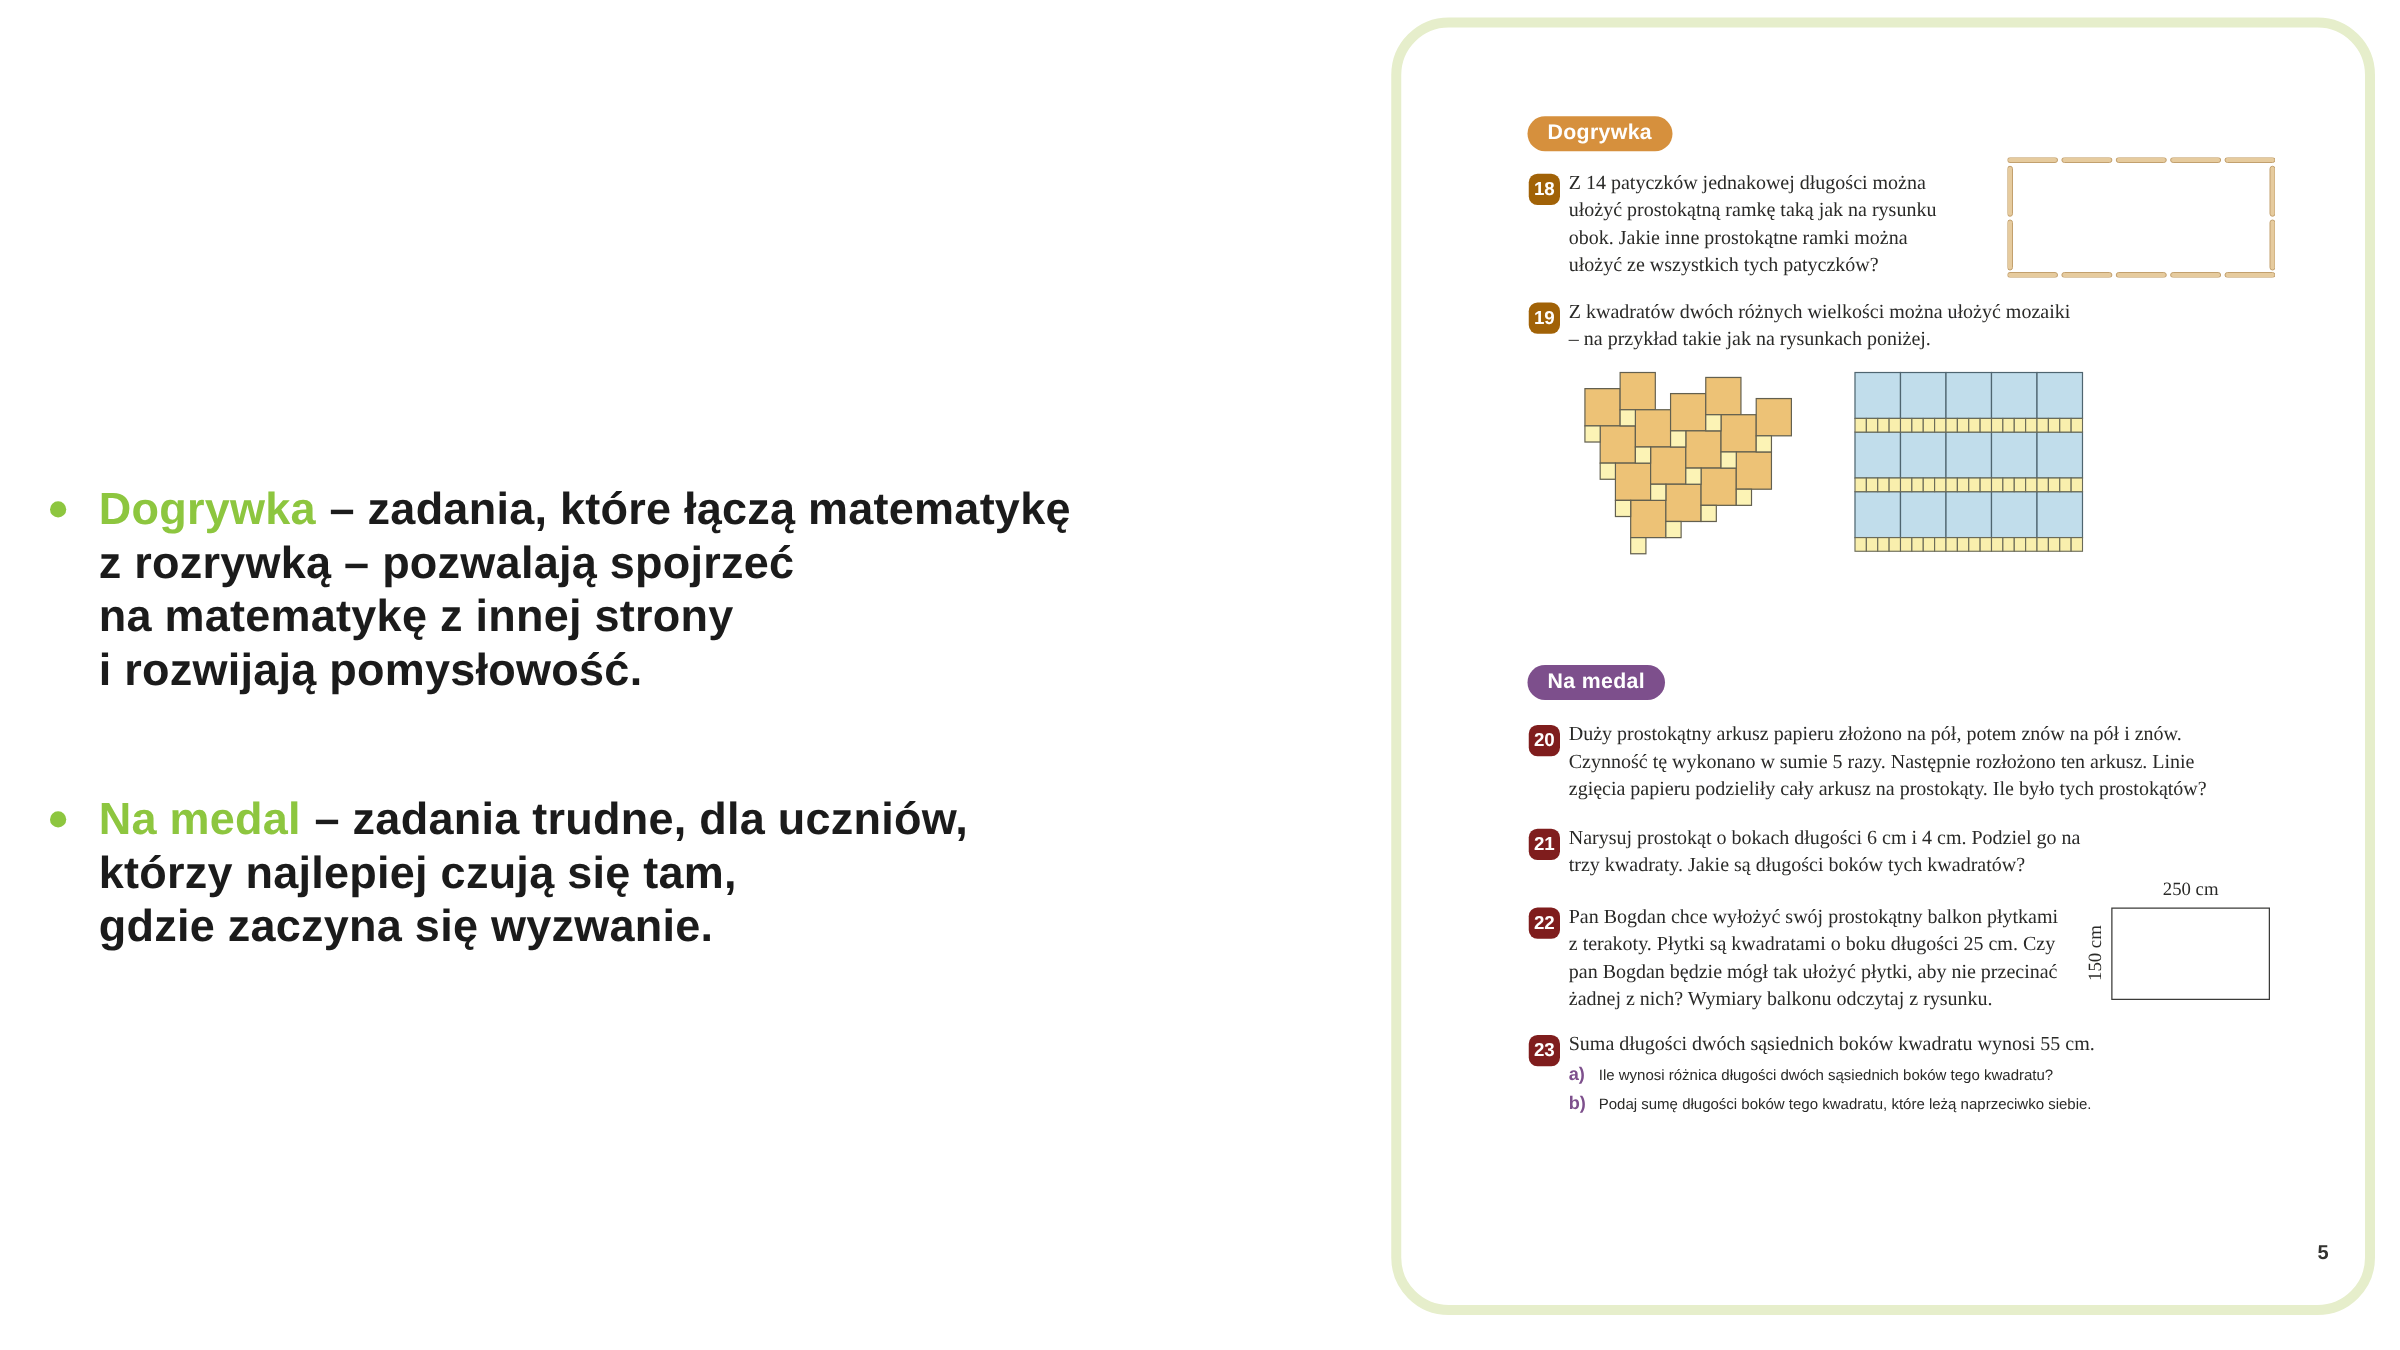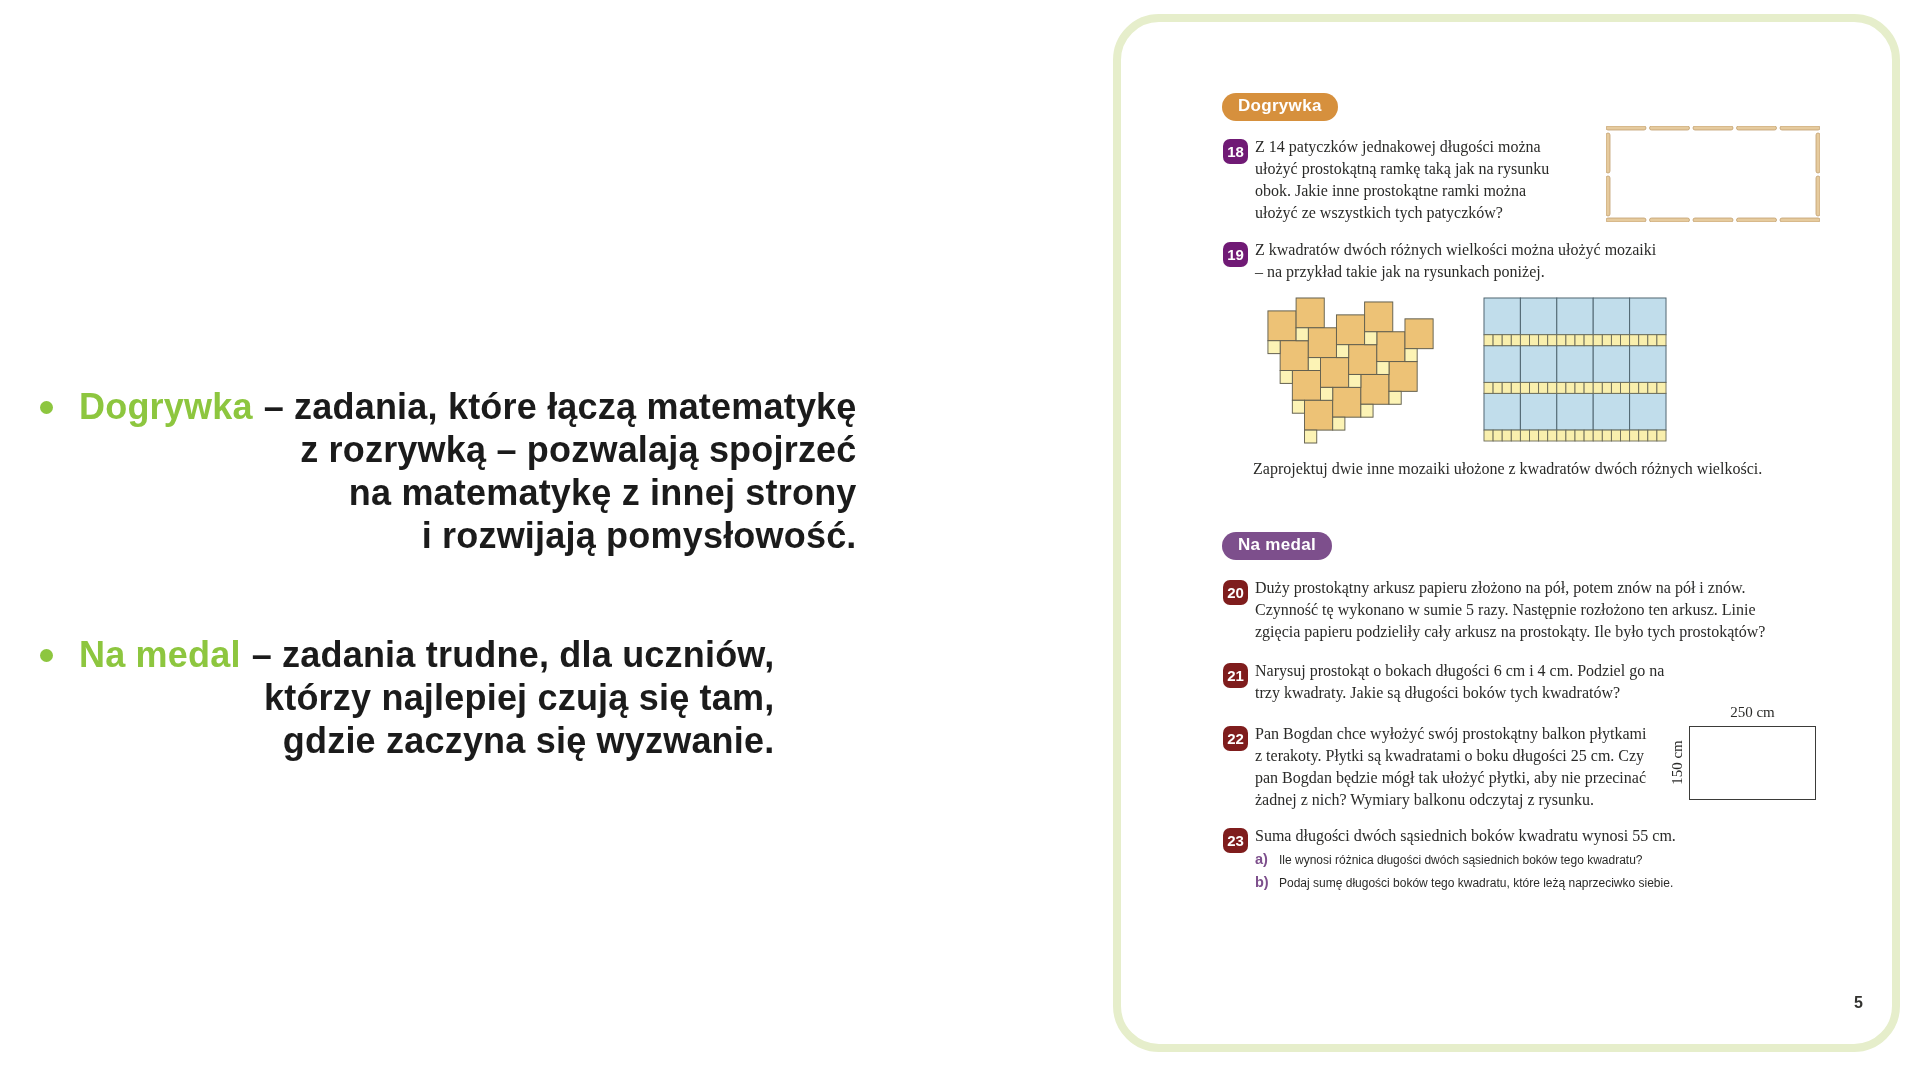--- a/index.html
+++ b/index.html
@@ -5,38 +5,38 @@
   * { margin:0; padding:0; box-sizing:border-box; }
   html,body { width:1920px; height:1080px; background:#ffffff; overflow:hidden; }
   #stage { position:relative; width:1920px; height:1080px; background:#ffffff;
            font-family:"Liberation Sans","DejaVu Sans",sans-serif; }
 
   
   .bullet { position:absolute; left:40px; display:flex; align-items:flex-start; }
   .bullet-dot { width:13px; height:13px; border-radius:50%; background:#8dc63f;
                 margin-top:16px; margin-right:26px; flex:0 0 auto; }
   .bullet-body { font-size:36px; line-height:43px; font-weight:600; color:#1b1b1b;
-                 letter-spacing:0.2px;text-align:right; }
+                 letter-spacing:0.2px; }
   .bullet-term { color:#8dc63f; font-weight:700; }
   .bullet-rest { white-space:pre-line; margin-left:11px; }
 
   
   .page-card { position:absolute; left:1113px; top:14px; width:787px; height:1038px;
                background:#ffffff; border:8px solid #e6eecb; border-radius:46px; }
   .page-card .abs { position:absolute; }
 
   .pill { position:absolute; color:#ffffff; font-weight:700; font-size:17px;
           padding:3px 16px 5px 16px; border-radius:15px; letter-spacing:0.3px; }
   .pill-orange { background:#d6903d; }
   .pill-purple { background:#7d4f8c; }
 
   .ex-num { position:absolute; width:25px; height:25px; border-radius:7px;
             color:#ffffff; font-weight:700; font-size:15px; display:flex;
             align-items:center; justify-content:center; }
-  .num-orange { background:#701a75; }
+  .num-orange { background:#a16207; }
   .num-purple { background:#7f1d1d; }
 
   .ex-text { position:absolute; font-family:"Liberation Serif","DejaVu Serif",serif;
              font-size:16px; line-height:22px; color:#2a2a28; white-space:pre-line; }
 
   .caption { position:absolute; font-family:"Liberation Serif","DejaVu Serif",serif;
              font-size:16px; color:#2a2a28; }
 
   .sub-row { display:flex; align-items:baseline; margin-bottom:1px; }
   .sub-label { font-family:"Liberation Sans","DejaVu Sans",sans-serif; font-weight:700;
@@ -221,21 +221,20 @@
           <rect x="119.6" y="133" width="9.2" height="11"></rect>
           <rect x="128.8" y="133" width="9.2" height="11"></rect>
           <rect x="138" y="133" width="9.2" height="11"></rect>
           <rect x="147.2" y="133" width="9.2" height="11"></rect>
           <rect x="156.4" y="133" width="9.2" height="11"></rect>
           <rect x="165.6" y="133" width="9.2" height="11"></rect>
           <rect x="174.8" y="133" width="9.2" height="11"></rect>
       </g>
     </svg>
 
-    <div class="caption" style="left:132px; top:438px; width:580px;">Zaprojektuj dwie inne mozaiki ułożone z kwadratów dwóch różnych wielkości.</div>
 
     <div class="pill pill-purple" style="left:101px; top:510px;">Na medal</div>
 
     <div class="ex-num num-purple" style="left:102px; top:558px;">20</div>
     <div class="ex-text" style="left:134px; top:555px; width:600px;">Duży prostokątny arkusz papieru złożono na pół, potem znów na pół i znów.
 Czynność tę wykonano w sumie 5 razy. Następnie rozłożono ten arkusz. Linie
 zgięcia papieru podzieliły cały arkusz na prostokąty. Ile było tych prostokątów?</div>
 
     <div class="ex-num num-purple" style="left:102px; top:641px;">21</div>
     <div class="ex-text" style="left:134px; top:638px; width:520px;">Narysuj prostokąt o bokach długości 6 cm i 4 cm. Podziel go na

